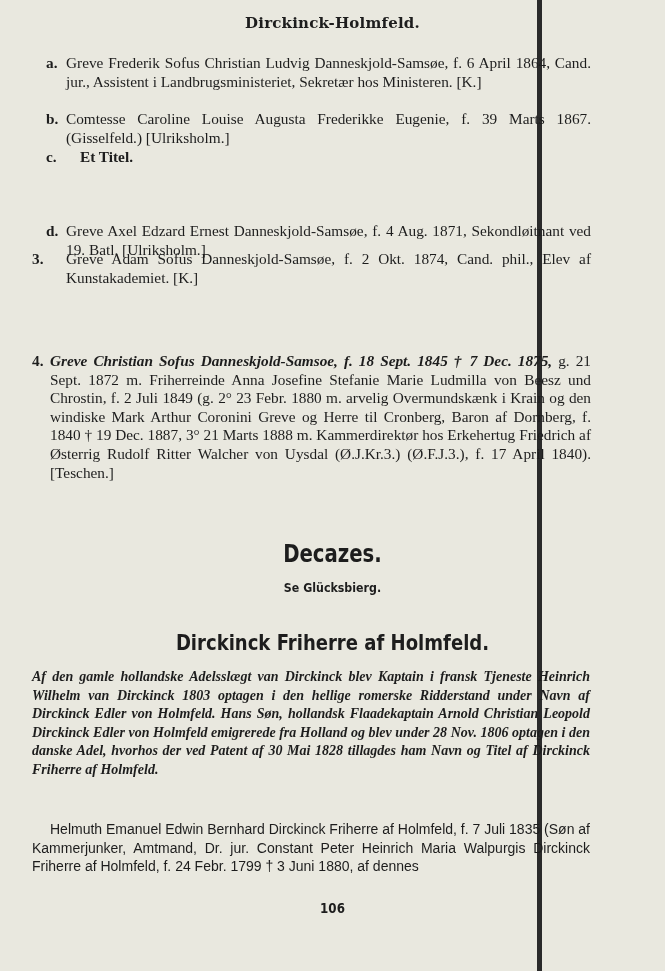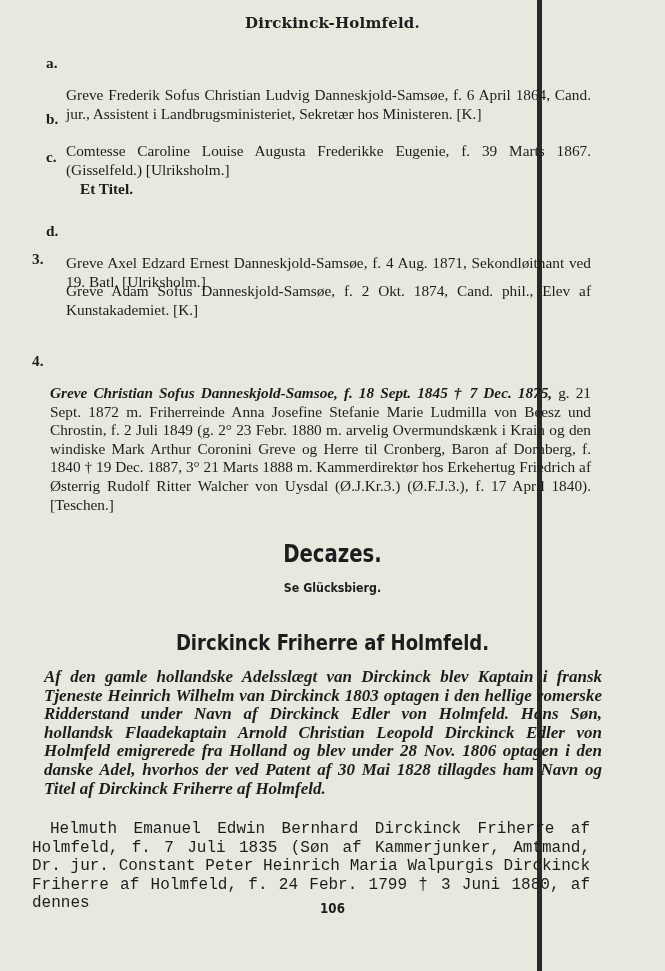--- a/index.html
+++ b/index.html
@@ -13,40 +13,40 @@
   .page { position:absolute; left:0; top:0; width:542px; height:971px; }
   .edge { position:absolute; right:0; top:0; width:5px; height:971px; background:#2a2a2a; }
   .running-head {
     position:absolute; top:14px; left:0; width:665px; text-align:center;
     font-family:"DejaVu Serif", serif; font-weight:bold; font-size:15px; letter-spacing:0.2px;
   }
   .text { font-family:"Liberation Serif", serif; font-size:15.3px; line-height:18.6px; }
   .b { font-weight:bold; }
   .entry { position:absolute; left:46px; width:545px; }
   .entry .num { position:absolute; left:0; top:0; }
-  .entry .body { padding-left:20px; text-align:justify;margin-top:32px; }
+  .entry .body { padding-left:20px; text-align:justify; }
   .i { font-style:italic; }
   .heading {
     position:absolute; left:0; width:665px; text-align:center;
     font-family:"DejaVu Sans", sans-serif; font-weight:bold;
     transform:scaleX(0.82);
   }
   .sub-heading {
     position:absolute; left:0; width:665px; text-align:center;
     font-family:"DejaVu Sans", sans-serif; font-weight:bold; font-size:13px;
     transform:scaleX(0.85);
   }
   .intro {
     position:absolute; left:32px; width:558px; text-align:justify;
     font-family:"Liberation Serif", serif; font-style:italic; font-weight:bold;
-    font-size:17px; line-height:18.6px;margin-left:12px;
+    font-size:14px; line-height:18.6px;
   }
   .para {
     position:absolute; left:32px; width:558px; text-align:justify;
-    font-family:Liberation Mono, monospace; font-size:16px; line-height:18.6px; text-indent:18px;
+    font-family:Liberation Sans, sans-serif; font-size:14px; line-height:18.6px; text-indent:18px;
   }
   .folio {
     position:absolute; top:900px; left:0; width:665px; text-align:center;
     font-family:"DejaVu Sans", sans-serif; font-weight:bold; font-size:14px;
     transform:scaleX(0.85);
   }
 </style>
 </head>
 <body>
 

